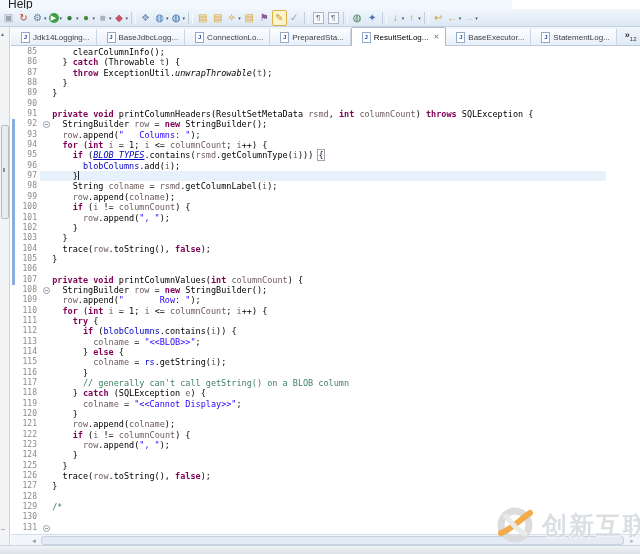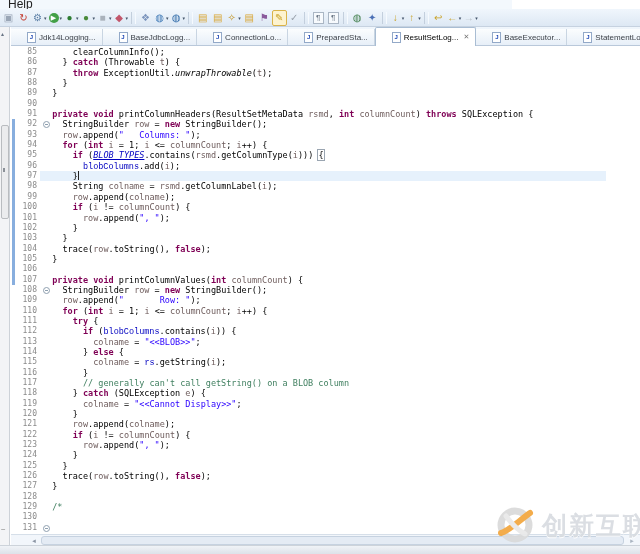--- a/index.html
+++ b/index.html
@@ -17,21 +17,21 @@
   .tbtn .g{display:inline-block;width:11px;text-align:center;}
   .tbtn.boxed .g{border:1px solid #aab6c4;background:#f7fafd;font-size:8px;width:9px;height:10px;line-height:10px;}
   .tbtn.pressed{background:#fdf3cf;border-color:#d9b34a;}
   .tbtn.bgd .g{background:#43a047;border-radius:50%;color:#fff;font-size:7px;width:10px;height:10px;line-height:10px;}
   .caret{font-size:5px;color:#45556a;margin-left:1px;}
   .tsep{width:3px;height:12px;border-left:1px solid #c3cfdd;border-right:1px solid #f6fafe;margin:0 2px;}
   
   .tabbar{position:absolute;left:11px;top:27px;right:0;height:19px;
           background:linear-gradient(#f0f6fc,#e0eaf5);border-bottom:1px solid #b9c8da;
           display:flex;align-items:flex-end;box-sizing:border-box;}
-  .tab{display:inline-flex;align-items:center;gap:3px;height:16px;padding:0 6px 0 16px;
+  .tab{display:inline-flex;align-items:center;gap:3px;height:16px;padding:0 6px 0 10px;
        font-size:8px;color:#3a3f46;background:linear-gradient(#fbfdfe,#e7eff8);
        border-right:1px solid #c9d5e2;white-space:nowrap;}
   .tab.active{height:18px;background:#fff;border:1px solid var(--tabborder,#a9bdd3);border-bottom:none;
        border-radius:2px 2px 0 0;margin-bottom:-1px;color:#000;z-index:2;}
   .ticon{display:inline-block;width:7px;height:9px;background:#fff;border:1px solid #93a9c8;
          color:#1e48b4;font-size:6px;font-weight:bold;line-height:9px;text-align:center;}
   .tclose{color:#777;font-size:7px;margin-left:2px;}
   .more-tabs{margin-left:8px;margin-bottom:3px;font-size:9px;font-weight:bold;color:#333;}
   .more-tabs sub{font-size:6px;font-weight:normal;}
   
@@ -51,21 +51,21 @@
   #foldcol{position:absolute;left:0;top:0;width:100%;height:100%;pointer-events:none;}
   .fold{position:absolute;left:32px;width:5px;height:5px;border:1px solid #8fa0b0;border-radius:50%;
         background:#fff;box-sizing:content-box;}
   .fold::after{content:"";position:absolute;left:1px;top:2px;width:3px;height:1px;background:#8fa0b0;}
   #rows{position:absolute;left:29px;top:1px;right:26px;}
   .crow{height:10.35px;line-height:10.35px;white-space:pre;padding-left:2px;color:#000;}
   .crow.current{background:var(--curline,#e6f1fc);}
   .tk-k{color:var(--kw,#7f0055);font-weight:bold;}
   .tk-s{color:var(--str,#2a00ff);}
   .tk-c{color:var(--cmt,#3f7f5f);}
-  .tk-f{color:var(--fld,#0000c0);font-family:Liberation Mono, monospace;}
+  .tk-f{color:var(--fld,#0000c0);}
   .tk-sf{color:var(--fld,#0000c0);font-style:italic;text-decoration:underline;}
   .tk-v{color:var(--vr,#6e5c5c);}
   .tk-i{font-style:italic;color:#000;}
   .tk-p{color:#000;}
   .tk-b{color:#000;outline:1px solid #9aa5b1;}
   .kcaret{display:inline-block;width:1px;height:9px;background:#222;vertical-align:-1px;}
   
   .hscroll{position:absolute;left:11px;top:534px;right:0;height:11px;background:#f2f6fb;
            border-top:1px solid #d6dfe9;box-sizing:border-box;}
   .hs-left{position:absolute;left:18px;top:1px;width:10px;height:9px;font-size:7px;color:#8a94a2;

